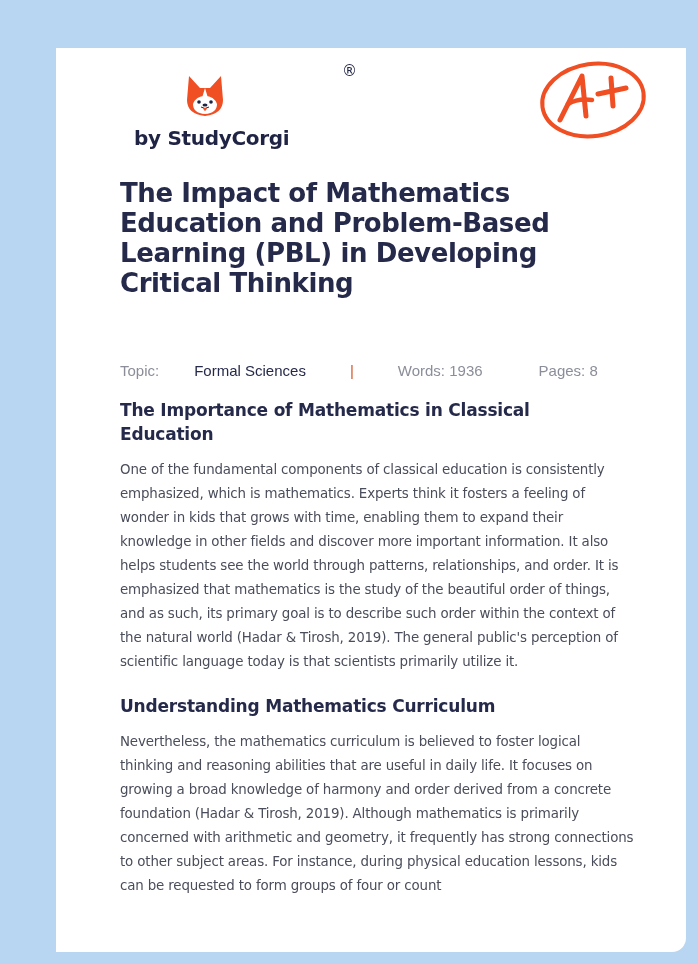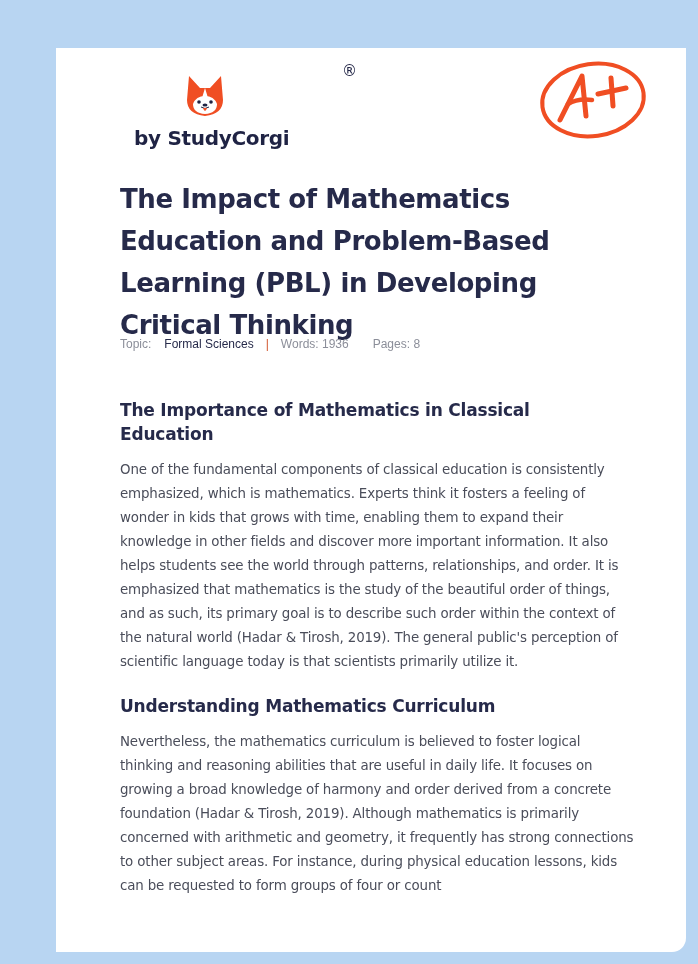--- a/index.html
+++ b/index.html
@@ -29,30 +29,30 @@
   }
   .reg {
     position: absolute; left: 286px; top: 14px;
     font-family: "DejaVu Sans", sans-serif;
     font-size: 15px; color: #1f2344;
   }
   .grade { position: absolute; left: 482px; top: 10px; }
   .title {
     position: absolute; left: 64px; top: 130px; width: 470px;
     font-family: "DejaVu Sans", sans-serif;
-    font-weight: bold; font-size: 26px; line-height: 42px;
+    font-weight: bold; font-size: 26px; line-height: 30px;
     color: #262a4a; margin: 0; letter-spacing: -0.4px;
   }
   .meta {
-    position: absolute; left: 64px; top: 289px;
+    position: absolute; left: 64px; top: 314px;
     font-family: "Liberation Sans", sans-serif;
-    font-size: 12px; color: #8b8e99;
-    display: flex; align-items: center; white-space: pre;
+    font-size: 15px; color: #8b8e99;
+    display: flex; align-items: center; white-space: pre; gap: 32px;
   }
-  .meta .topic-val { color: #262a4a; margin-left: 13px; }
+  .meta .topic-val { color: #262a4a; margin-left: 3px; }
   .meta .sep { color: #d2562e; margin: 0 12px; }
   .meta .pages-label { margin-left: 24px; }
   .content { position: absolute; left: 64px; top: 350px; width: 515px; }
   h2 {
     font-family: "DejaVu Sans", sans-serif;
     font-weight: bold; font-size: 17px; line-height: 24px;
     color: #262a4a; margin: 0 12px 12px 0; letter-spacing: -0.2px;
   }
   p {
     font-family: "DejaVu Sans", sans-serif;

